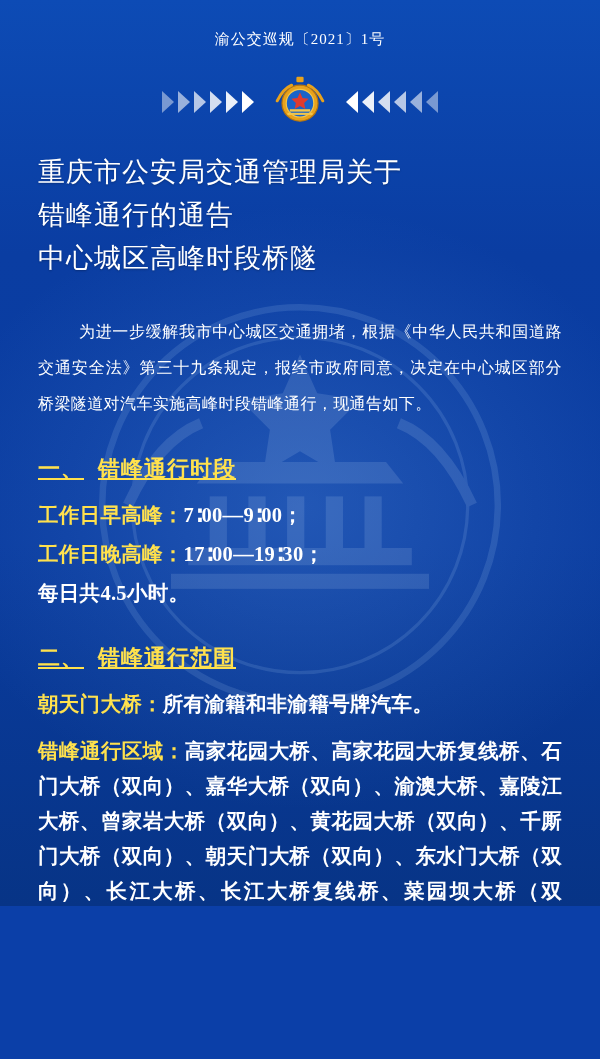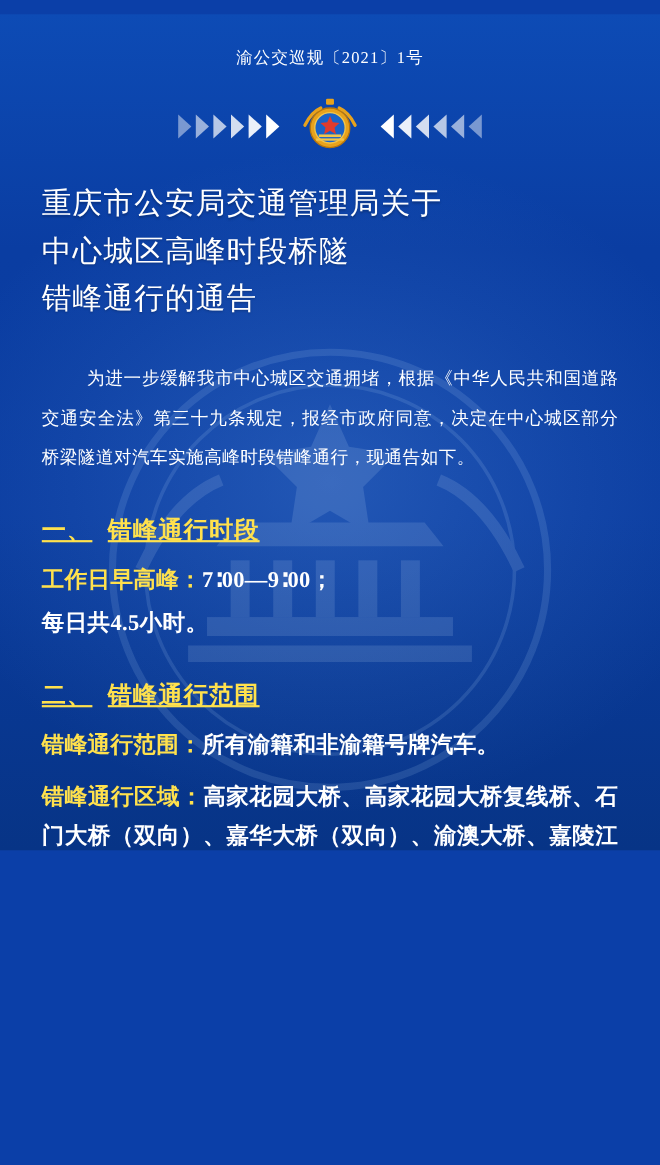--- a/index.html
+++ b/index.html
@@ -9,27 +9,26 @@
   body {
     width: 600px;
     height: 1059px;
     background: #0b3fa8;
     font-family: "Liberation Serif", "DejaVu Serif", serif;
     overflow: hidden;
   }
   .page {
     position: relative;
     width: 600px;
-    height: 760px;
+    height: 906px;
     background:
       radial-gradient(ellipse 520px 420px at 50% 56%, rgba(90,150,230,0.30) 0%, rgba(90,150,230,0.10) 45%, rgba(90,150,230,0) 72%),
       linear-gradient(180deg, #0d4bb5 0%, #0a3da2 28%, #0a3ca0 60%, #073486 100%);
     overflow: hidden;
     box-sizing: border-box;
-    margin-top: 13px;
   }
   
   .watermark {
     position: absolute;
     left: 50%;
     top: 505px;
     transform: translate(-50%, -50%);
     width: 430px;
     height: 430px;
     opacity: 0.13;
@@ -193,42 +192,45 @@
         <div class="chev left c5"></div>
         <div class="chev left c4"></div>
         <div class="chev left c3"></div>
         <div class="chev left c2"></div>
         <div class="chev left c1"></div>
       </div>
     </div>
 
     <div class="title">
       <div>重庆市公安局交通管理局关于</div>
+      <div>错峰通行的通告</div>
       <div>中心城区高峰时段桥隧</div>
-      <div>错峰通行的通告</div>
     </div>
 
     <div class="body-para">为进一步缓解我市中心城区交通拥堵，根据《中华人民共和国道路交通安全法》第三十九条规定，报经市政府同意，决定在中心城区部分桥梁隧道对汽车实施高峰时段错峰通行，现通告如下。</div>
 
     <div class="section-head">
       <span class="num">一、</span><span>错峰通行时段</span>
     </div>
 
     <div class="mixed">
       <span class="label">工作日早高峰：</span><span class="line-w">7∶00—9∶00；</span>
     </div>
     <div class="mixed tight">
+      <span class="label">工作日晚高峰：</span><span class="line-w">17∶00—19∶30；</span>
+    </div>
+    <div class="mixed tight">
       <span class="line-w">每日共4.5小时。</span>
     </div>
 
     <div class="section-head">
       <span class="num">二、</span><span>错峰通行范围</span>
     </div>
 
     <div class="mixed">
-      <span class="label">错峰通行范围：</span><span class="line-w">所有渝籍和非渝籍号牌汽车。</span>
+      <span class="label">朝天门大桥：</span><span class="line-w">所有渝籍和非渝籍号牌汽车。</span>
     </div>
     <div class="mixed">
       <span class="label">错峰通行区域：</span><span class="line-w">高家花园大桥、高家花园大桥复线桥、石门大桥（双向）、嘉华大桥（双向）、渝澳大桥、嘉陵江大桥、曾家岩大桥（双向）、黄花园大桥（双向）、千厮门大桥（双向）、朝天门大桥（双向）、东水门大桥（双向）、长江大桥、长江大桥复线桥、菜园坝大桥（双向）、鹅公岩大桥（双向）、真武山隧道（双向）。</span>
     </div>
 
   </div>
 </div>
 
 </body></html>

